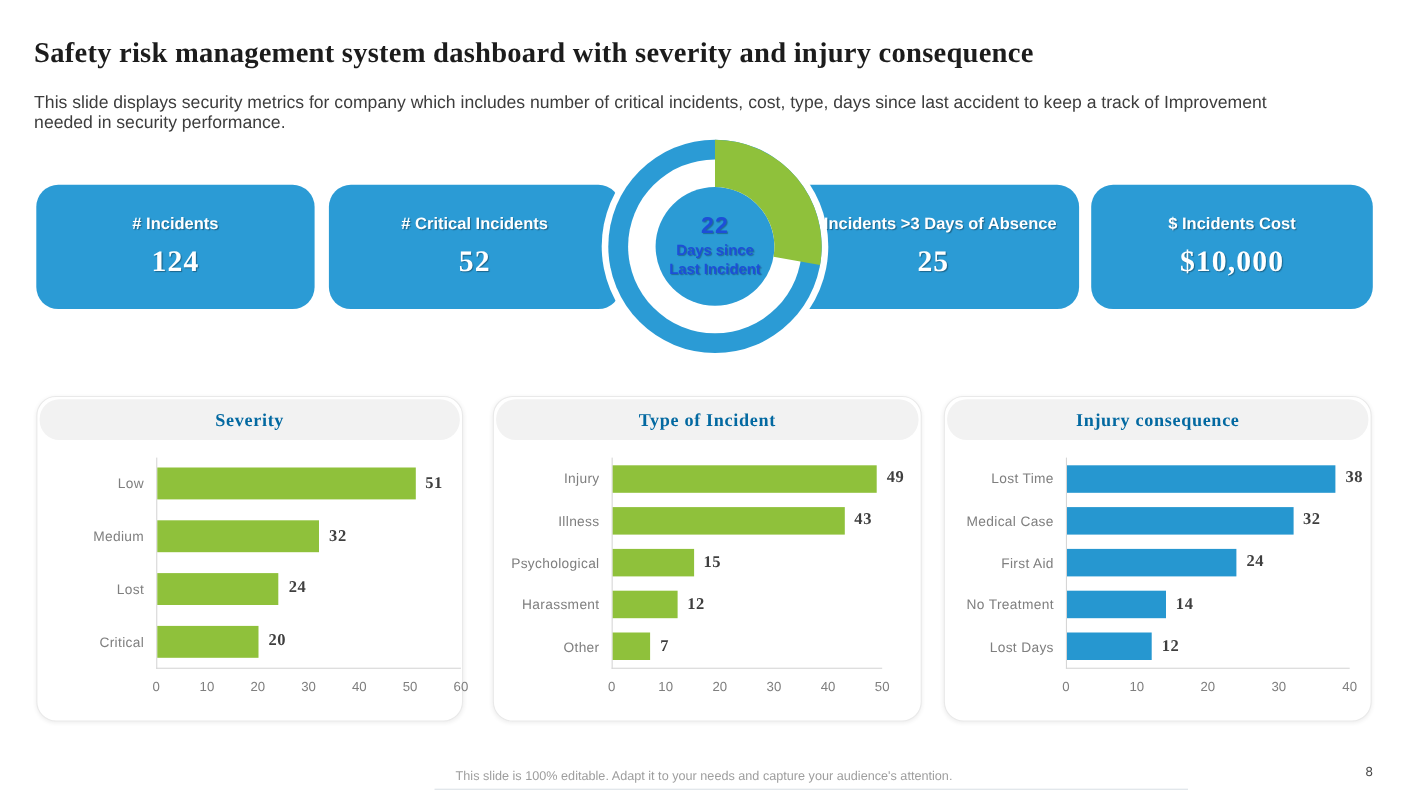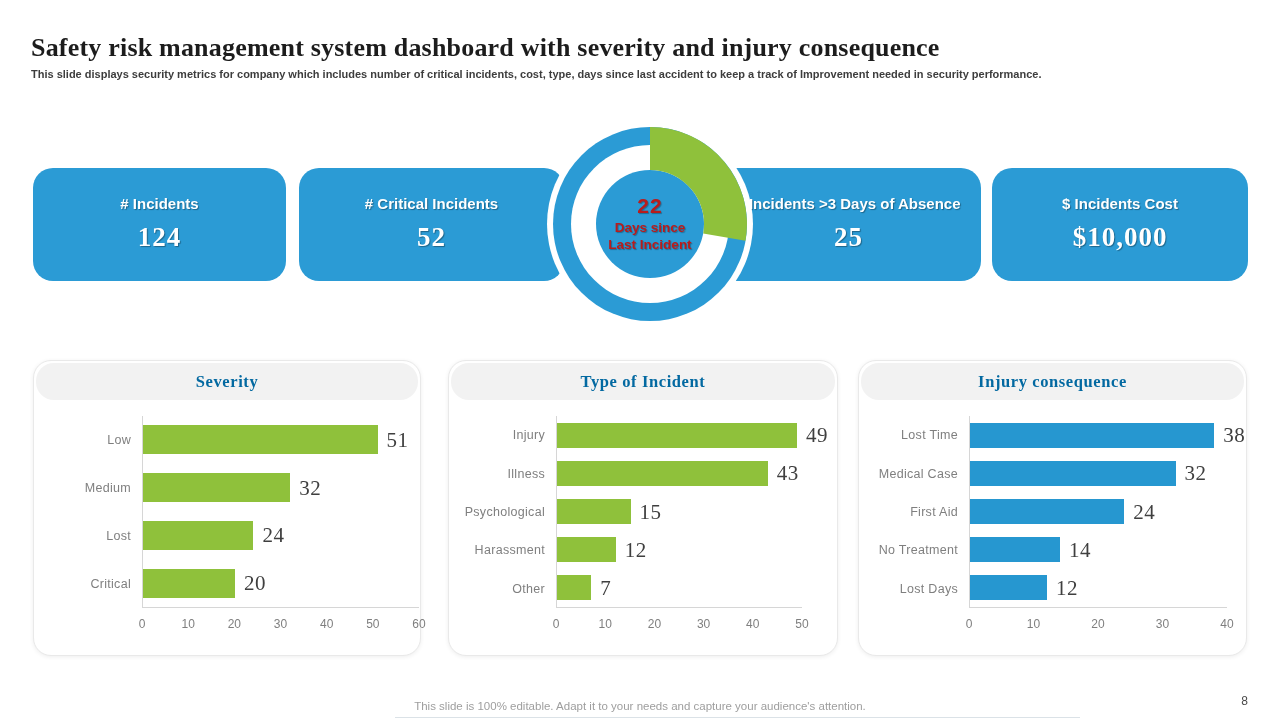--- a/index.html
+++ b/index.html
@@ -8,22 +8,22 @@
     position:relative; width:1280px; height:720px; background:#ffffff;
     font-family:"Liberation Sans", sans-serif; overflow:hidden; margin:0 auto;
   }
   
   #page-title {
     position:absolute; left:31px; top:33px; width:1200px;
     font-family:"Liberation Serif", serif; font-weight:700;
     font-size:26px; color:#1c1c1c; letter-spacing:0.2px;
   }
   #page-subtitle {
-    position:absolute; left:31px; top:68px; width:1140px;
-    font-size:11px; color:#3d3d3d;font-weight:bold;
+    position:absolute; left:31px; top:85px; width:1140px;
+    font-size:16px; color:#3d3d3d;
   }
   
   .kpi-card {
     position:absolute; top:168px; height:113px; background:#2B9BD5;
     border-radius:20px; display:flex; flex-direction:column;
     align-items:center; justify-content:center; gap:10px; color:#fff;
   }
   .kpi-label {
     font-size:15px; font-weight:700; text-align:center; line-height:1.1;
     text-shadow:1px 1px 1px rgba(0,0,0,0.35); white-space:nowrap;
@@ -33,21 +33,21 @@
     text-shadow:1px 1px 1px rgba(0,0,0,0.35); letter-spacing:1px;
   }
   #kpi-0 { left:33px;  width:253px; }
   #kpi-1 { left:299px; width:265px; }
   #kpi-2 { left:716px; width:265px; }
   #kpi-3 { left:992px; width:256px; }
   
   #donut-wrap { position:absolute; left:546px; top:120px; width:208px; height:208px; }
   #donut-text {
     position:absolute; left:50%; top:50%; transform:translate(-50%,-50%);
-    text-align:center; color:#b91c1c; width:130px;
+    text-align:center; color:#1d4ed8; width:130px;
     text-shadow:1px 1px 1px rgba(0,0,0,0.3);
   }
   #donut-value { font-size:21px; font-weight:700; letter-spacing:1px; margin-bottom:2px; }
   .donut-label { font-size:13.5px; font-weight:700; line-height:1.25; }
   
   .chart-card {
     position:absolute; top:360px; height:296px; background:#fff;
     border:1px solid #e9e9e9; border-radius:18px;
     box-shadow:0 1px 4px rgba(0,0,0,0.07);
   }
@@ -73,42 +73,42 @@
   }
   .plot {
     position:relative; display:flex; flex-direction:column;
     border-left:1px solid #d6d6d6; border-bottom:1px solid #d6d6d6;
   }
   .bar-row { flex:1; display:flex; align-items:center; }
   .bar { position:relative; border-radius:0; }
   .bar-value {
     position:absolute; left:100%; margin-left:9px; top:50%;
     transform:translateY(-50%);
-    font-family:"Liberation Serif", serif; font-weight:400;
-    font-size:21px; color:#3f3f3f; letter-spacing:0.5px; white-space:nowrap;
+    font-family:"Liberation Serif", serif; font-weight:700;
+    font-size:15px; color:#3f3f3f; letter-spacing:0.5px; white-space:nowrap;
   }
   .x-axis { position:absolute; height:16px; }
   .tick {
     position:absolute; transform:translateX(-50%); top:0;
     font-size:12px; color:#7f7f7f;
   }
   
   #chart-0 .plot-grid { left:30px; top:0; }
   #chart-0 .labels-col { width:78px; height:192px; }
   #chart-0 .plot { width:277px; height:192px; }
   #chart-0 .bar { height:29px; }
   #chart-0 .x-axis { left:108px; top:201px; width:277px; }
   #chart-1 .plot-grid { left:0px; top:0; }
   #chart-1 .labels-col { width:107px; height:192px; }
   #chart-1 .plot { width:246px; height:192px; }
   #chart-1 .bar { height:25px; }
   #chart-1 .x-axis { left:107px; top:201px; width:246px; }
   #chart-2 .plot-grid { left:0px; top:0; }
   #chart-2 .labels-col { width:110px; height:192px; }
-  #chart-2 .plot { width:258px; height:192px; }
+  #chart-2 .plot { width:258px; height:192px;justify-content:flex-end; }
   #chart-2 .bar { height:25px; }
   #chart-2 .x-axis { left:110px; top:201px; width:258px; }
   
   #footer-note {
     position:absolute; left:0; right:0; top:700px; text-align:center;
     font-size:11.5px; color:#9e9e9e;
   }
   #footer-line {
     position:absolute; left:395px; width:685px; top:717px; height:1px;
     background:#dbe2e7;

